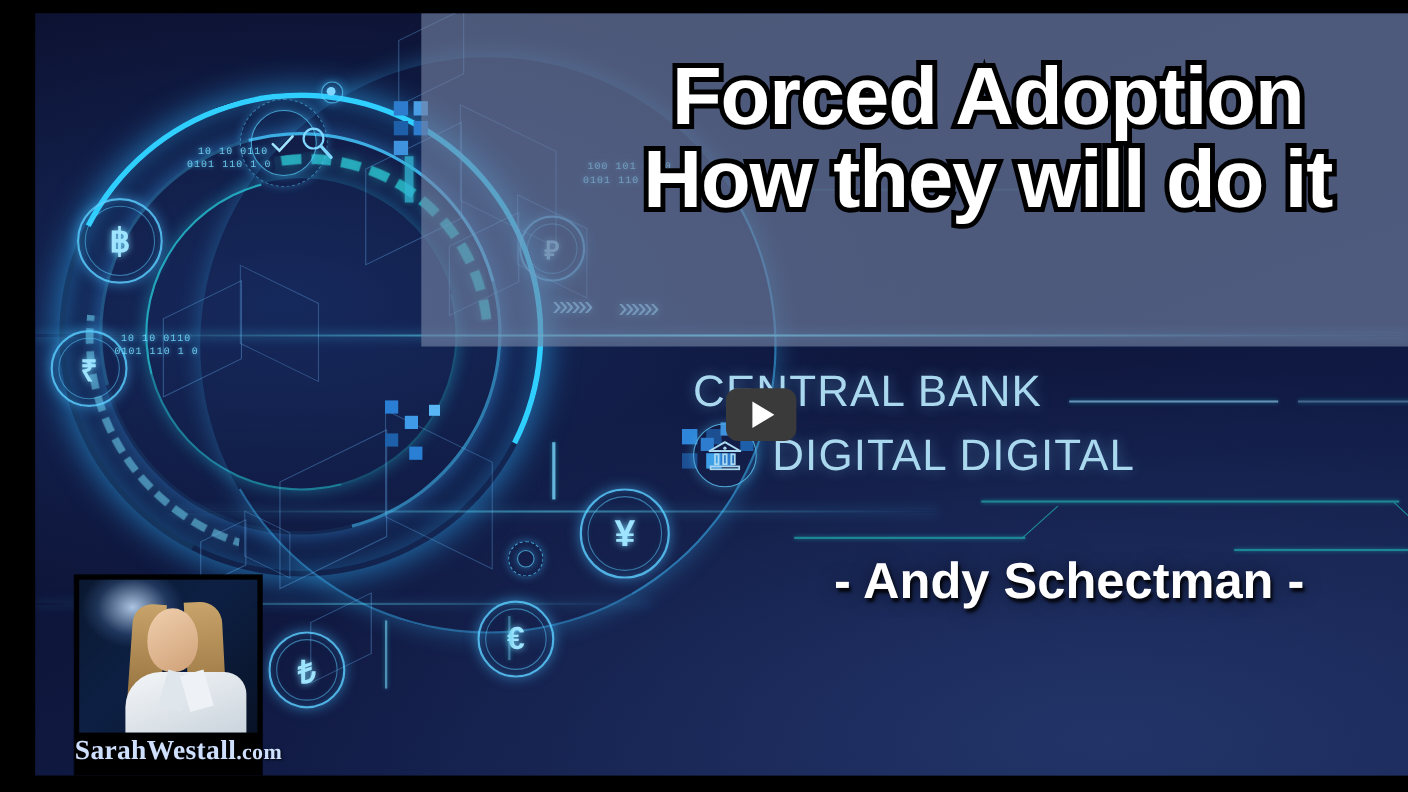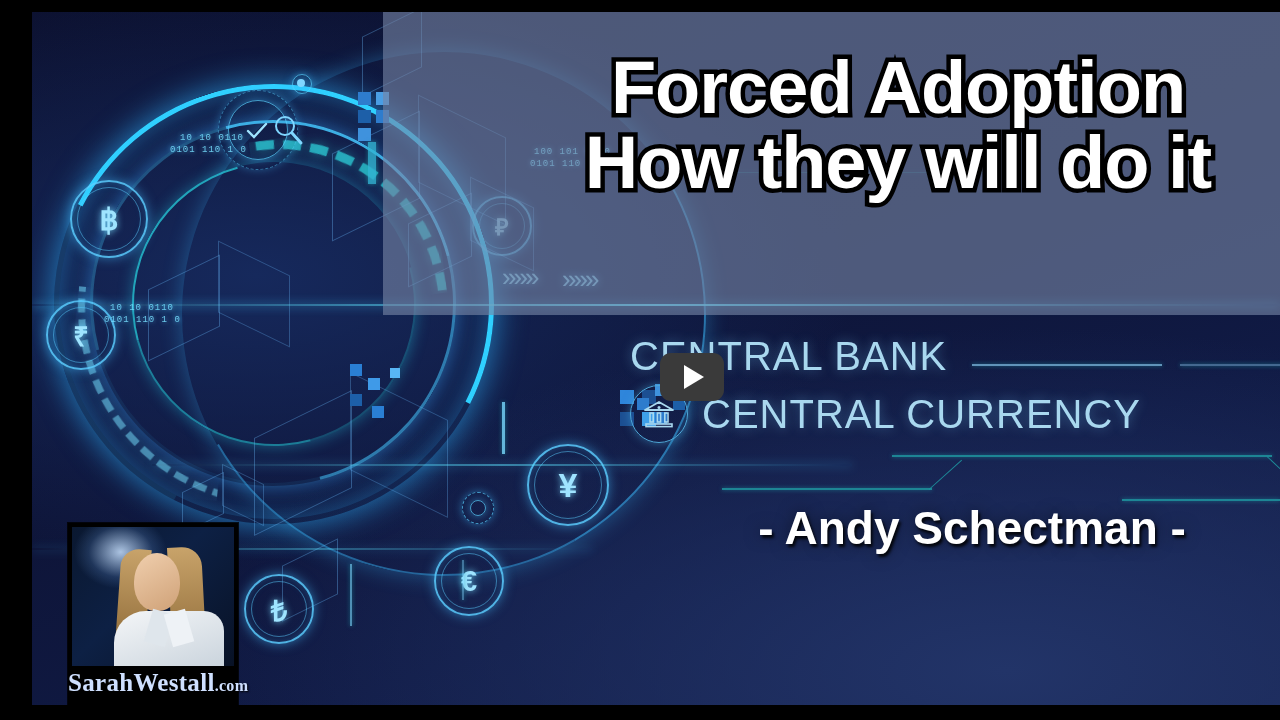--- a/index.html
+++ b/index.html
@@ -119,21 +119,21 @@
   #shirt{position:absolute;left:42px;top:84px;width:110px;height:58px;
          background:linear-gradient(160deg,#f4f6f8,#c9d3dc);
          border-radius:32px 20px 0 0;}
   #collarL{position:absolute;left:76px;top:84px;width:22px;height:34px;background:#dfe6ec;
            transform:rotate(16deg);}
   #collarR{position:absolute;left:96px;top:84px;width:22px;height:34px;background:#eef2f6;
            transform:rotate(-16deg);}
   #wm-text{position:absolute;left:0;top:146px;width:170px;text-align:center;
            color:#cfe0ff;font-family:"Liberation Serif",serif;font-weight:700;font-size:25px;
            letter-spacing:.3px;white-space:nowrap;text-shadow:1px 1px 2px #000;}
-  #wm-text .dom{font-size:16px;}
+  #wm-text .dom{font-size:20px;}
 
   
   #play{position:absolute;left:628px;top:341px;width:64px;height:48px;border-radius:11px;
         background:#3a3a3a;display:flex;align-items:center;justify-content:center;cursor:pointer;}
   #play .tri{width:0;height:0;border-left:20px solid #fff;border-top:12px solid transparent;
              border-bottom:12px solid transparent;margin-left:4px;}
 </style>
 </head>
 <body>
 
@@ -260,21 +260,21 @@
         <span class="bankbadge">
           <svg width="34" height="30" viewBox="0 0 34 30">
             <path d="M17 3 L31 11 L3 11 Z" fill="none" stroke="#a9d8ef" stroke-width="1.8" stroke-linejoin="round"></path>
             <circle cx="17" cy="8.4" r="1.5" fill="#a9d8ef"></circle>
             <rect x="8" y="14" width="3.2" height="9" fill="none" stroke="#a9d8ef" stroke-width="1.6"></rect>
             <rect x="15.4" y="14" width="3.2" height="9" fill="none" stroke="#a9d8ef" stroke-width="1.6"></rect>
             <rect x="22.8" y="14" width="3.2" height="9" fill="none" stroke="#a9d8ef" stroke-width="1.6"></rect>
             <rect x="4" y="25" width="26" height="2.6" fill="none" stroke="#a9d8ef" stroke-width="1.6"></rect>
           </svg>
         </span>
-        <span class="cb-line">CENTRAL CURRENCY</span>
+        <span class="cb-line">DIGITAL DIGITAL</span>
       </div>
     </div>
 
     <div id="guest">- Andy Schectman -</div>
 
     <div id="badge">
       <div id="photo">
         <div class="hair" style="left:46px;top:22px;width:30px;height:108px;border-radius:18px 0 0 6px;transform:rotate(4deg);"></div>
         <div class="hair" style="left:98px;top:20px;width:34px;height:116px;border-radius:0 20px 8px 0;transform:rotate(-3deg);"></div>
         <div id="face"></div>

